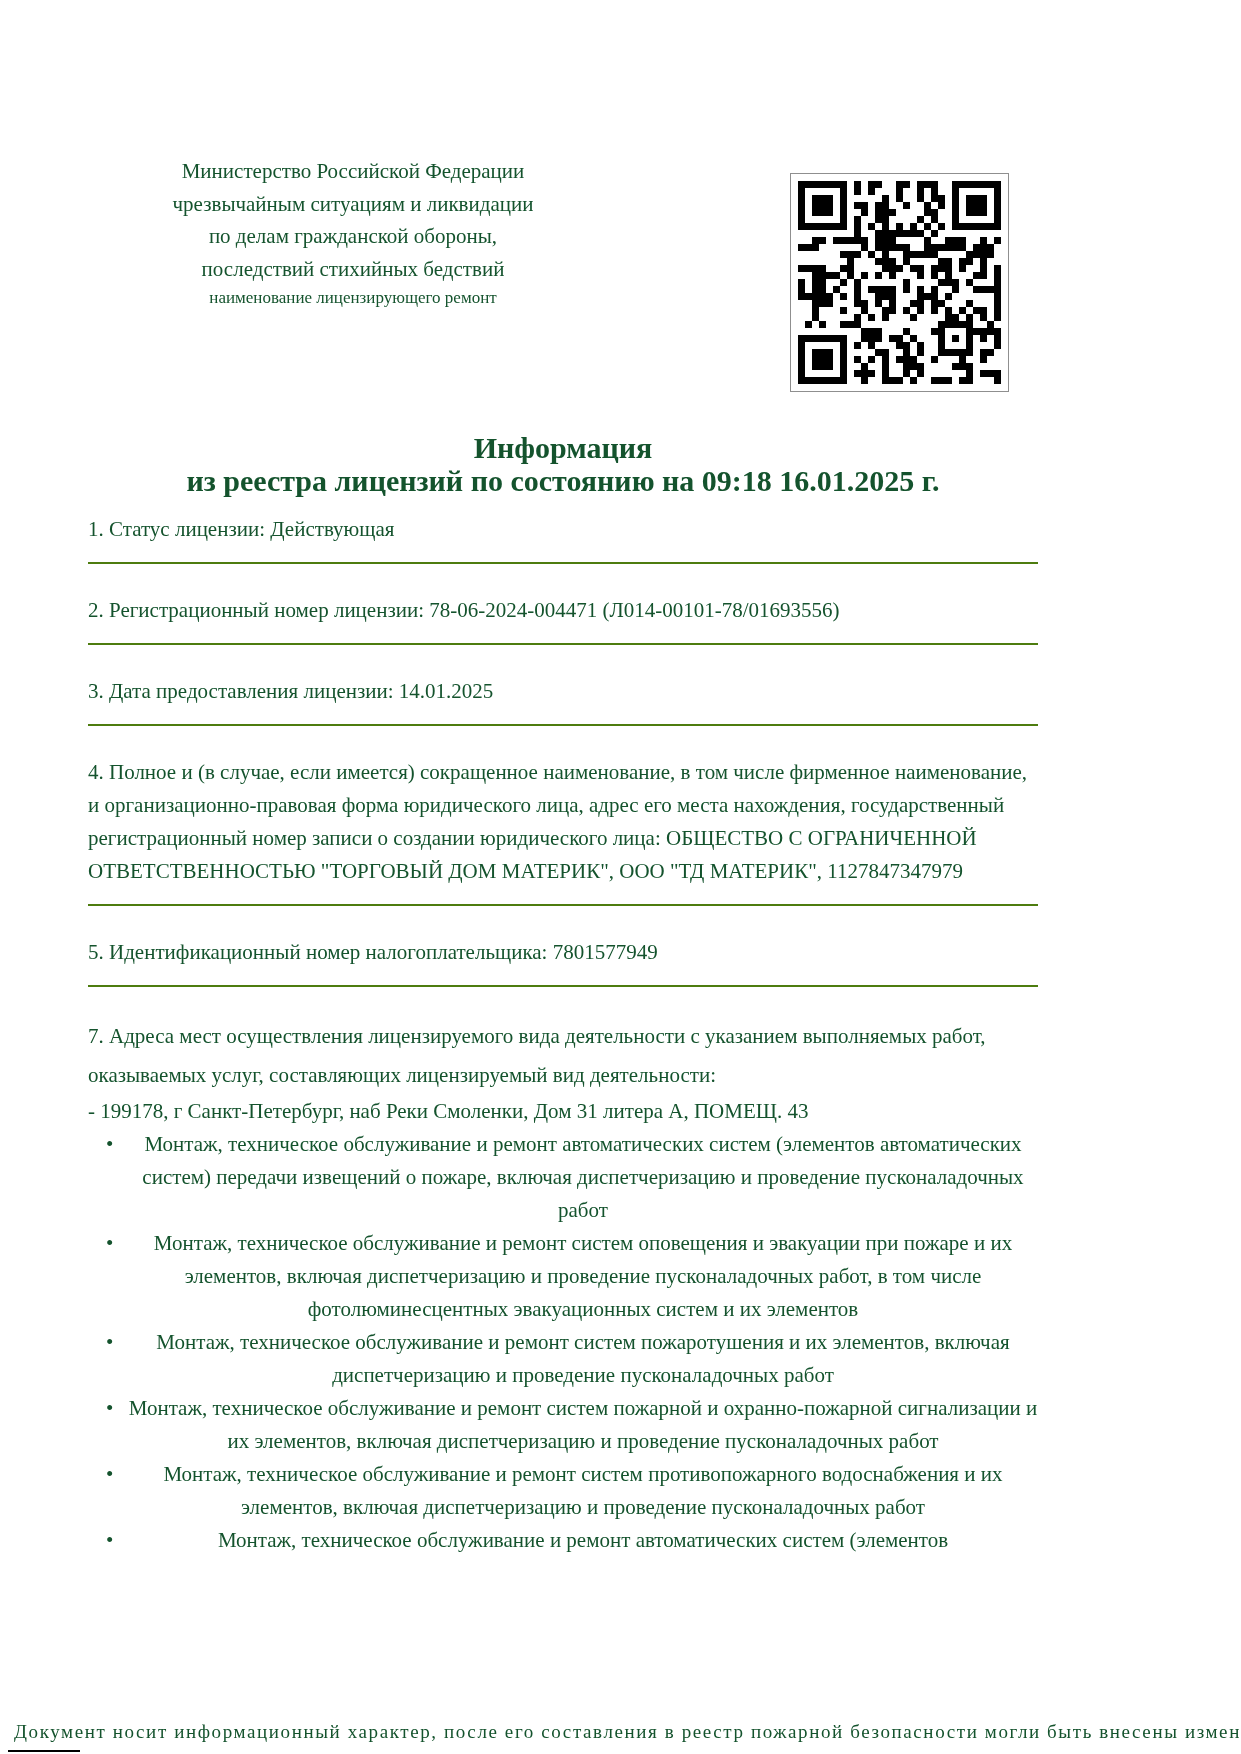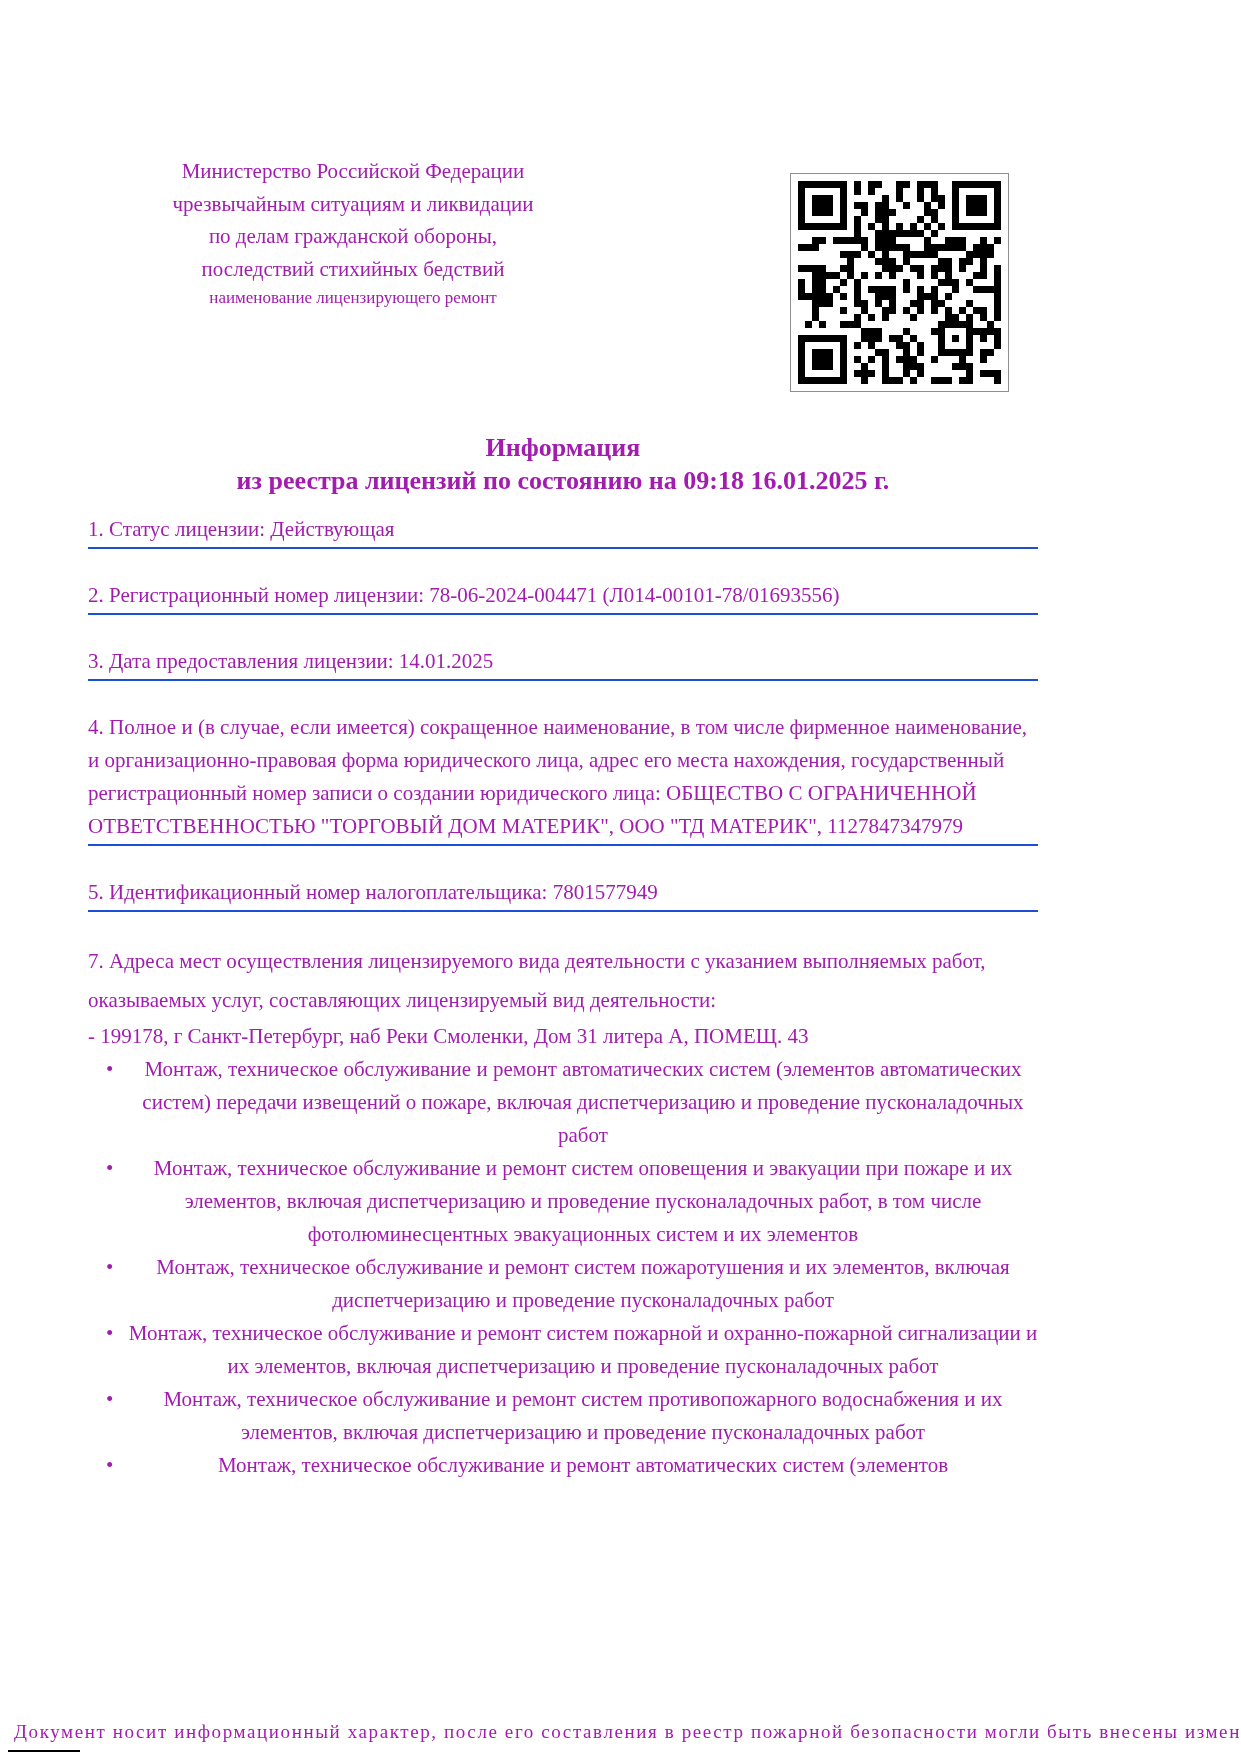--- a/index.html
+++ b/index.html
@@ -1,41 +1,41 @@
 <!DOCTYPE html>
 <html><head>
 <meta charset="utf-8">
 <style>
   html,body{margin:0;padding:0;background:#ffffff;}
   .page{
     position:relative;
     width:1241px;height:1754px;
     background:#ffffff;
-    color:#a21caf;
+    color:#14532d;
     font-family:"Liberation Serif","DejaVu Serif",serif;
     overflow:hidden;
   }
   .content{position:absolute;left:88px;top:155px;width:950px;}
   
   .header{position:relative;height:250px;}
   .ministry{
     position:absolute;left:0;top:0;width:530px;
     text-align:center;font-size:21px;line-height:32.5px;
   }
   .ministry-caption{font-size:17px;line-height:24px;margin-top:1px;}
   .qr{
     position:absolute;left:702px;top:18px;
     background:#fff;border:1px solid #8f8f8f;padding:7px;line-height:0;
   }
   
-  .title{margin-top:26px;text-align:center;font-weight:bold;font-size:26px;line-height:33px;}
+  .title{margin-top:26px;text-align:center;font-weight:bold;font-size:30px;line-height:33px;}
   
   .fields{margin-top:16px;}
   .field{font-size:21px;line-height:33px;margin-bottom:30px;}
-  .field.u{border-bottom:2px solid #1d4ed8;padding-bottom:1px;}
+  .field.u{border-bottom:2px solid #4d7c0f;padding-bottom:16px;}
   .para{font-size:21px;line-height:39px;}
   .addr{font-size:21px;line-height:33px;}
   .bullets{margin:0;}
   .bullet{display:flex;font-size:21px;line-height:33px;}
   .bullet .dot{flex:none;width:22px;margin-left:18px;}
   .bullet .btxt{flex:1;text-align:center;}
   
   .footer{
     position:absolute;left:14px;bottom:11px;
     font-size:19px;letter-spacing:1.6px;white-space:nowrap;

